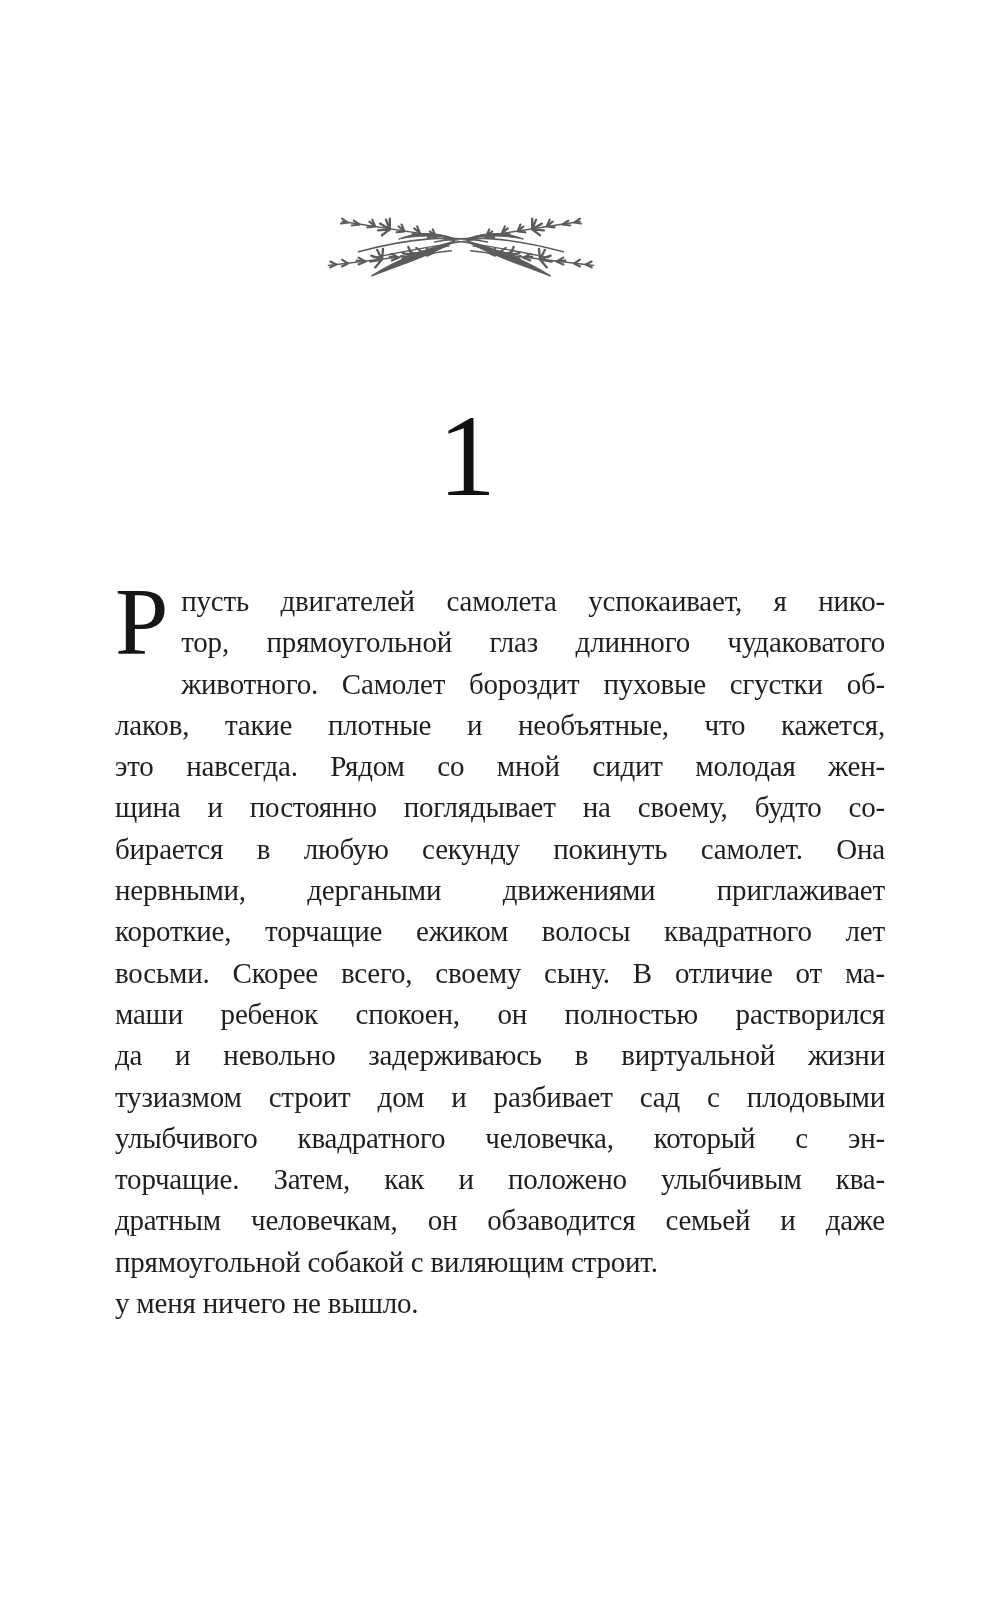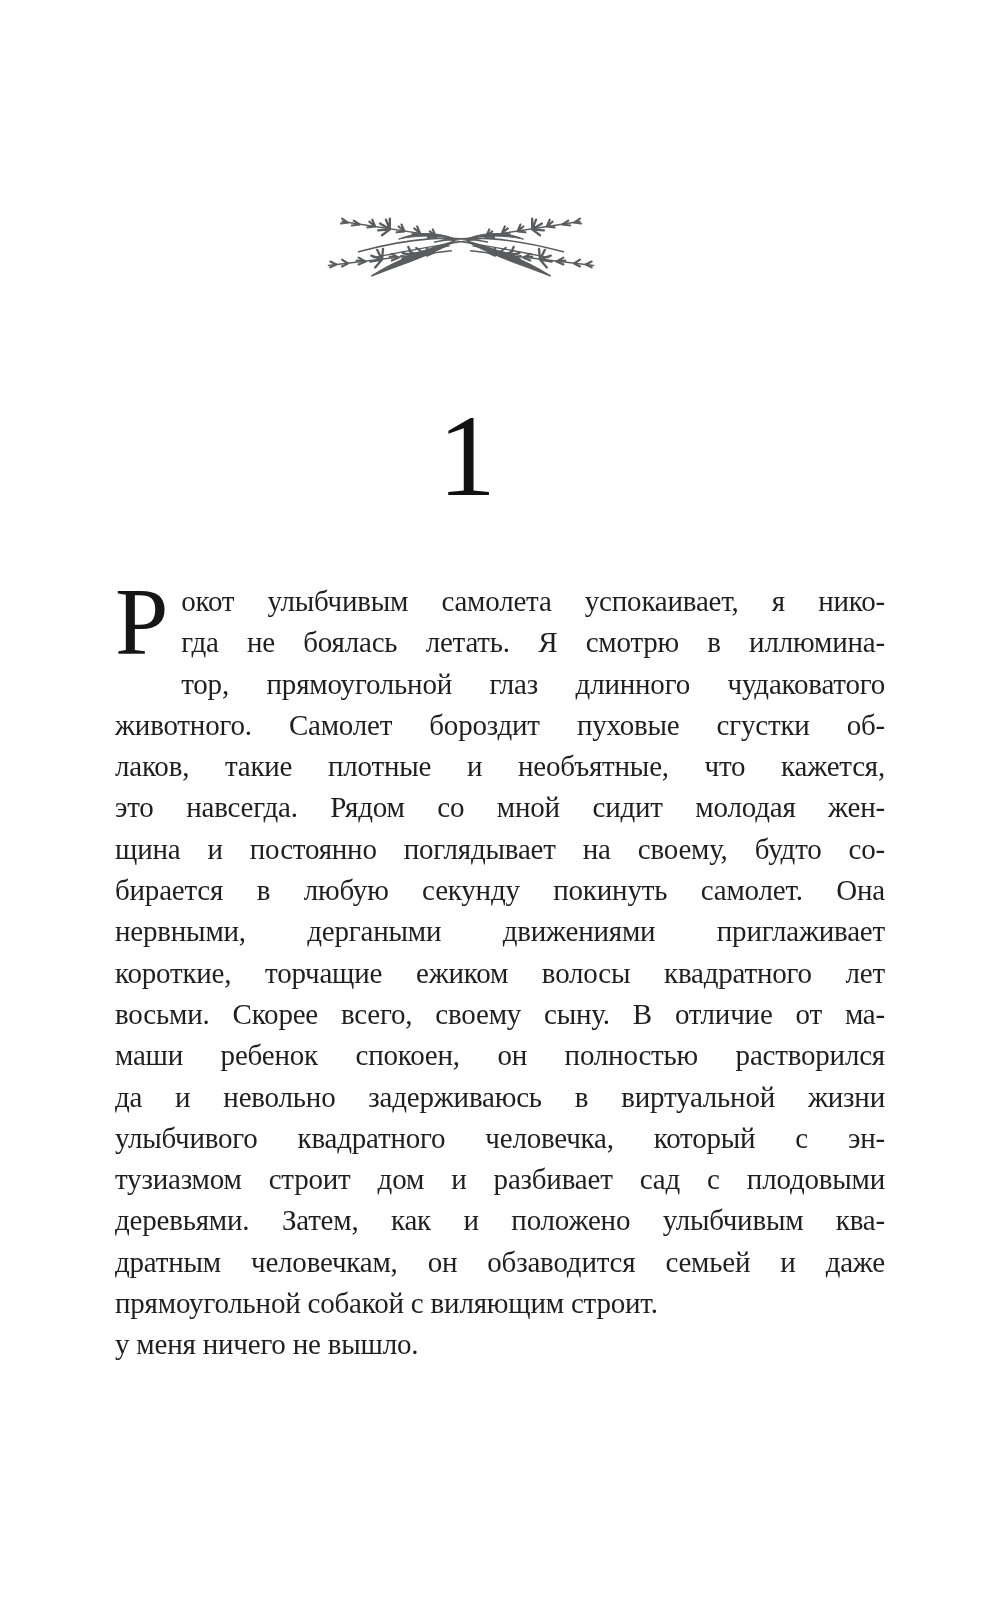--- a/index.html
+++ b/index.html
@@ -123,35 +123,34 @@
   </svg>
 </div>
 
 <div class="chapter-number">
   <span>1</span>
 </div>
 
 <div class="chapter-text">
     <div class="paragraph">
       <span class="drop-cap">Р</span>
-      <div class="line">окот улыбчивым самолета успокаивает, я нико-</div>
-      <div class="line">гда не боялась летать. Я смотрю в иллюмина-</div>
+      <div class="line">пусть двигателей самолета успокаивает, я нико-</div>
       <div class="line">тор, прямоугольной глаз длинного чудаковатого</div>
       <div class="line">животного. Самолет бороздит пуховые сгустки об-</div>
       <div class="line">лаков, такие плотные и необъятные, что кажется,</div>
       <div class="line">это навсегда. Рядом со мной сидит молодая жен-</div>
       <div class="line">щина и постоянно поглядывает на своему, будто со-</div>
       <div class="line">бирается в любую секунду покинуть самолет. Она</div>
       <div class="line">нервными, дергаными движениями приглаживает</div>
       <div class="line">короткие, торчащие ежиком волосы квадратного лет</div>
       <div class="line">восьми. Скорее всего, своему сыну. В отличие от ма-</div>
       <div class="line">маши ребенок спокоен, он полностью растворился</div>
       <div class="line">да и невольно задерживаюсь в виртуальной жизни</div>
+      <div class="line">тузиазмом строит дом и разбивает сад с плодовыми</div>
       <div class="line">улыбчивого квадратного человечка, который с эн-</div>
-      <div class="line">тузиазмом строит дом и разбивает сад с плодовыми</div>
-      <div class="line">деревьями. Затем, как и положено улыбчивым ква-</div>
+      <div class="line">торчащие. Затем, как и положено улыбчивым ква-</div>
       <div class="line">дратным человечкам, он обзаводится семьей и даже</div>
       <div class="line last">прямоугольной собакой с виляющим строит.</div>
     </div>
     <div class="paragraph">
       <div class="line last">у меня ничего не вышло.</div>
     </div>
   </div>
 
 </body></html>

